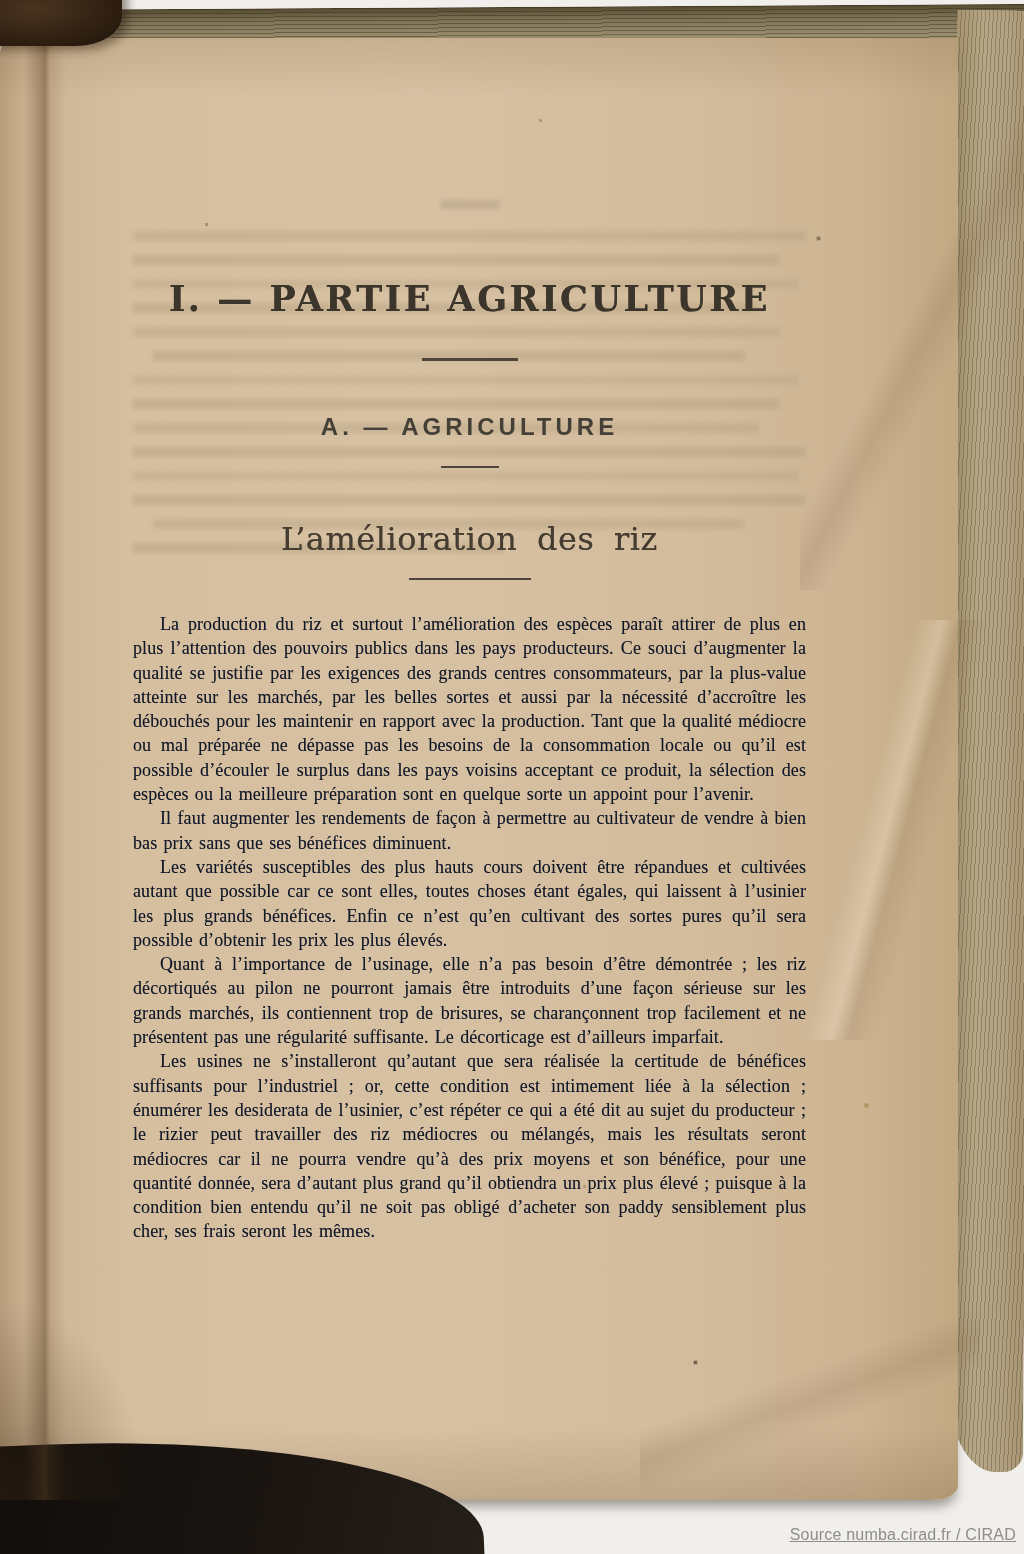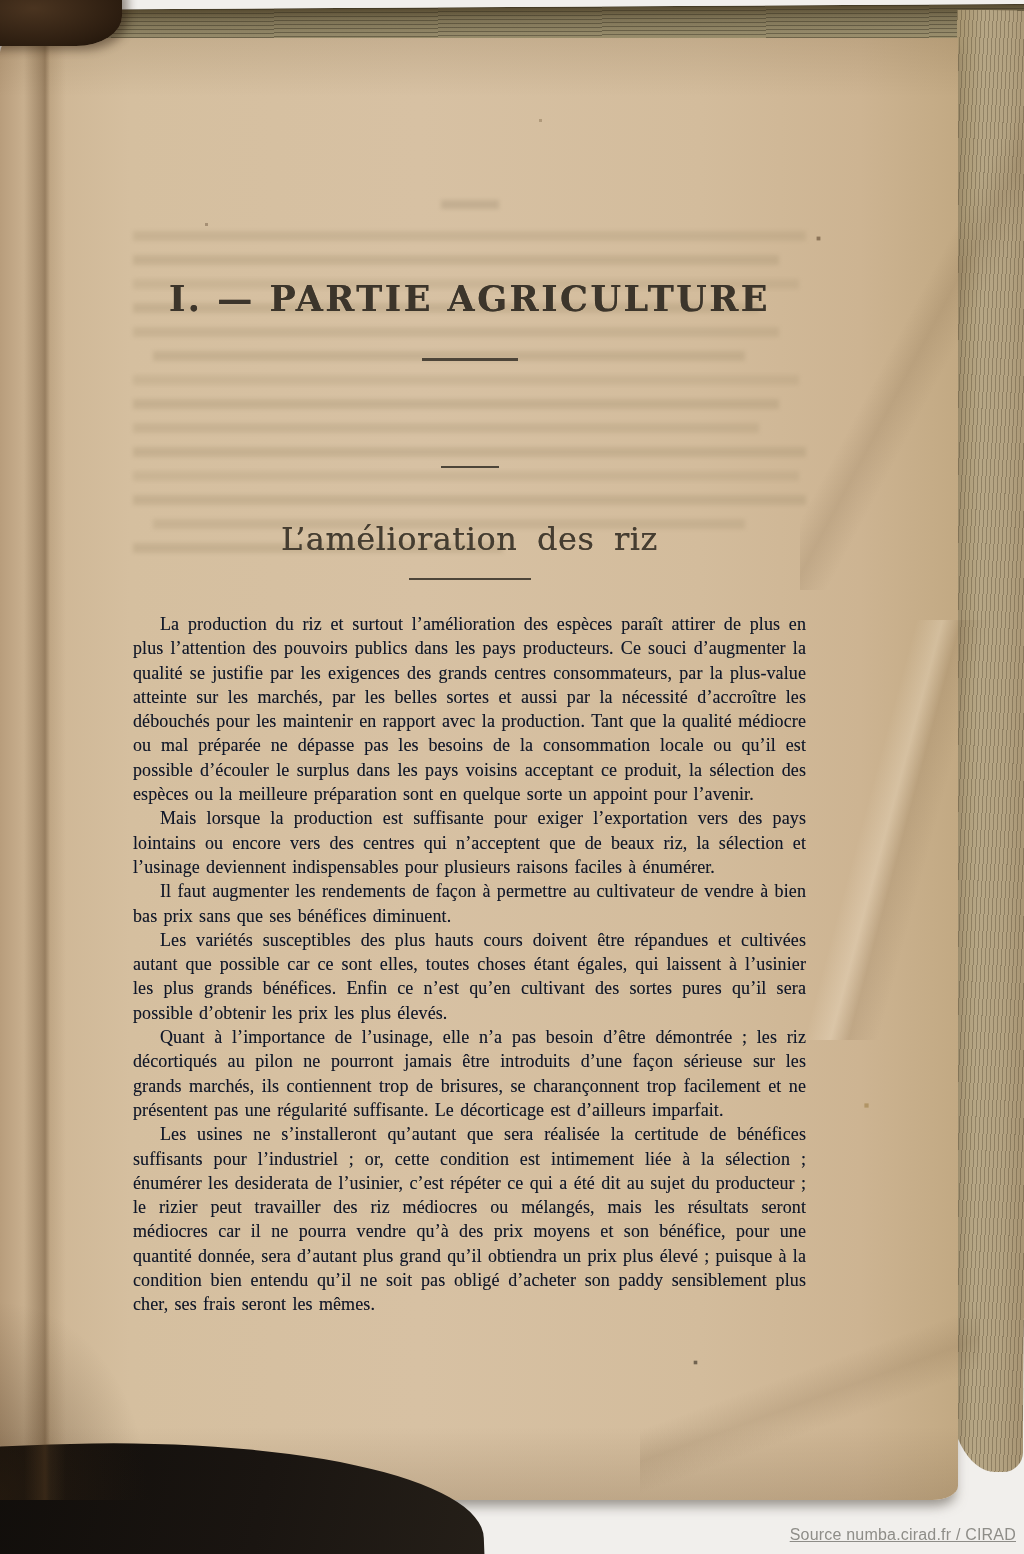--- a/index.html
+++ b/index.html
@@ -163,27 +163,27 @@
     <div class="ghost-line"></div>
     <div class="ghost-line"></div>
     <div class="ghost-line"></div>
     <div class="ghost-line"></div>
     <div class="ghost-line"></div>
   </div>
 
   <div class="content">
     <h1 class="part-title">I. — PARTIE AGRICULTURE</h1>
     <div class="rule rule-1"></div>
+    <h2 class="section-title">A. — AGRICULTURE</h2>
     <div class="rule rule-2"></div>
     <h3 class="article-title">L’amélioration des riz</h3>
     <div class="rule rule-3"></div>
 
     <div class="body-text">
       <p>La production du riz et surtout l’amélioration des espèces paraît attirer de plus en plus l’attention des pouvoirs publics dans les pays producteurs. Ce souci d’augmenter la qualité se justifie par les exigences des grands centres consommateurs, par la plus-value atteinte sur les marchés, par les belles sortes et aussi par la nécessité d’accroître les débouchés pour les maintenir en rapport avec la production. Tant que la qualité médiocre ou mal préparée ne dépasse pas les besoins de la consommation locale ou qu’il est possible d’écouler le surplus dans les pays voisins acceptant ce produit, la sélection des espèces ou la meilleure préparation sont en quelque sorte un appoint pour l’avenir.</p>
-      <p>Mais lorsque la production est suffisante pour exiger l’exportation vers des pays lointains ou encore vers des centres qui n’acceptent que de beaux riz, la sélection et l’usinage deviennent indispensables pour plusieurs raisons faciles à énumérer.</p>
       <p>Il faut augmenter les rendements de façon à permettre au cultivateur de vendre à bien bas prix sans que ses bénéfices diminuent.</p>
       <p>Les variétés susceptibles des plus hauts cours doivent être répandues et cultivées autant que possible car ce sont elles, toutes choses étant égales, qui laissent à l’usinier les plus grands bénéfices. Enfin ce n’est qu’en cultivant des sortes pures qu’il sera possible d’obtenir les prix les plus élevés.</p>
       <p>Quant à l’importance de l’usinage, elle n’a pas besoin d’être démontrée ; les riz décortiqués au pilon ne pourront jamais être introduits d’une façon sérieuse sur les grands marchés, ils contiennent trop de brisures, se charançonnent trop facilement et ne présentent pas une régularité suffisante. Le décorticage est d’ailleurs imparfait.</p>
       <p>Les usines ne s’installeront qu’autant que sera réalisée la certitude de bénéfices suffisants pour l’industriel ; or, cette condition est intimement liée à la sélection ; énumérer les desiderata de l’usinier, c’est répéter ce qui a été dit au sujet du producteur ; le rizier peut travailler des riz médiocres ou mélangés, mais les résultats seront médiocres car il ne pourra vendre qu’à des prix moyens et son bénéfice, pour une quantité donnée, sera d’autant plus grand qu’il obtiendra un prix plus élevé ; puisque à la condition bien entendu qu’il ne soit pas obligé d’acheter son paddy sensiblement plus cher, ses frais seront les mêmes.</p>
     </div>
   </div>
 
   <div class="footer-source">Source numba.cirad.fr / CIRAD</div>
 
 </div>

